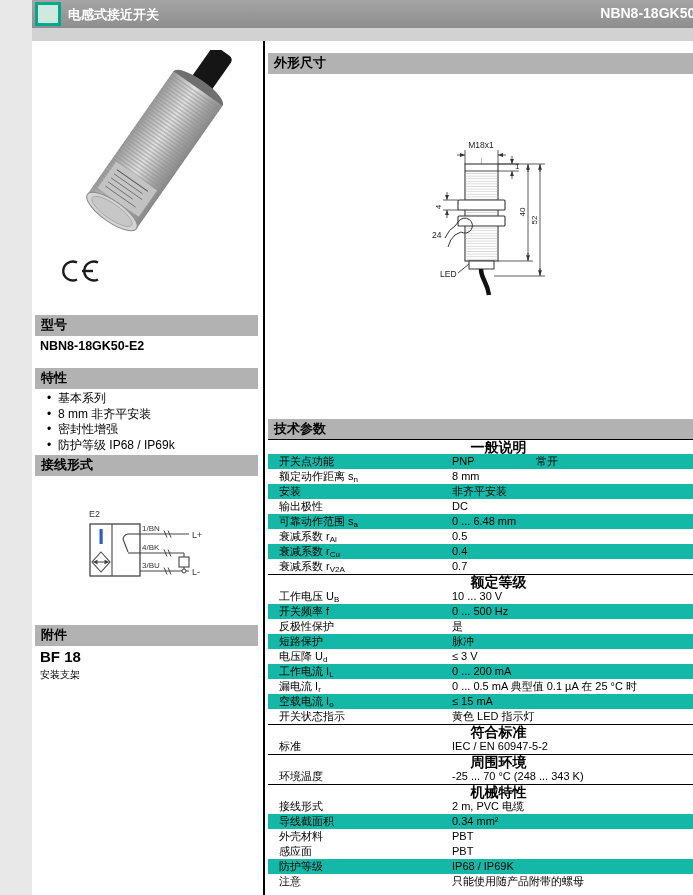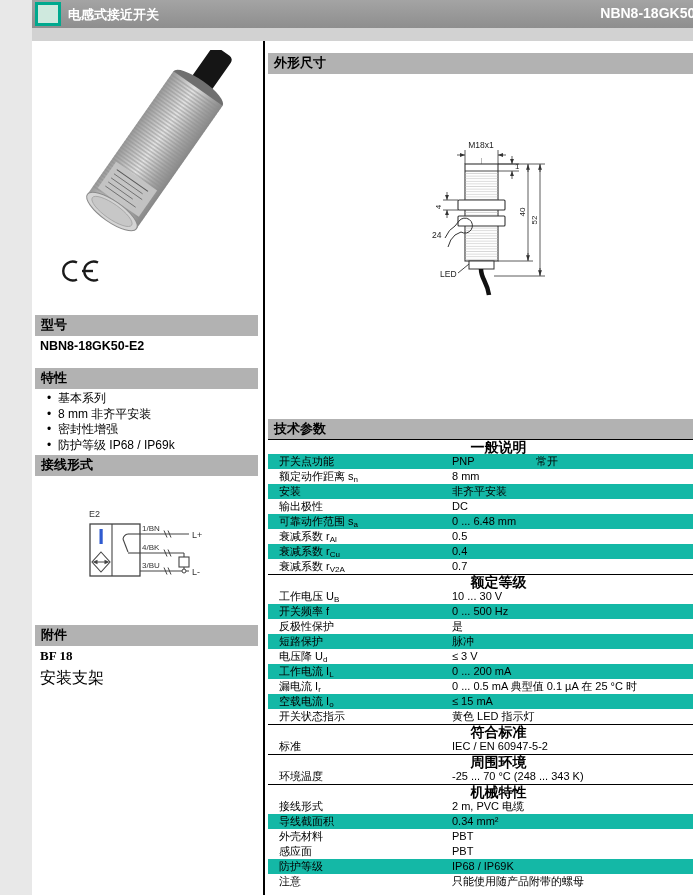--- a/index.html
+++ b/index.html
@@ -12,21 +12,21 @@
         background:#cfe9de;border:3px solid #00a98e;}
   .topbar-title{position:absolute;left:36px;top:6px;color:#fff;font-weight:bold;font-size:13px;}
   .topbar-pn{position:absolute;right:8px;top:5px;color:#fff;font-weight:bold;font-size:14px;}
   .strip{position:absolute;left:0;top:28px;width:693px;height:13px;background:#d2d2d2;}
   .divider{position:absolute;left:231px;top:41px;width:2px;height:854px;background:#000;}
   
   .secbar{position:absolute;height:21px;background:#b2b2b2;color:#000;font-weight:bold;
           font-size:13px;line-height:19px;padding-left:6px;box-sizing:border-box;}
   .secbar.left{left:3px;width:223px;}
   .secbar.right{left:236px;width:457px;}
-  .txt{position:absolute;font-size:16px;}
+  .txt{position:absolute;font-size:10px;}
   .bold{font-weight:bold;}
   
   .features{position:absolute;left:8px;top:391px;width:215px;}
   .feat-item{display:flex;font-size:12px;line-height:15.5px;}
   .feat-bullet{width:18px;text-align:center;flex:0 0 18px;}
   
   .spec-table{position:absolute;left:236px;top:439px;width:457px;}
   .spec-sec-header{height:15px;line-height:14px;font-weight:bold;font-size:14px;
                    border-top:1px solid #000;padding-left:4px;box-sizing:border-box;overflow:hidden;text-align:center;}
   .spec-row{position:relative;height:15px;line-height:15px;font-size:11px;overflow:hidden;}
@@ -140,21 +140,21 @@
     <line x1="58" y1="66" x2="107" y2="66" stroke="#444" stroke-width="1.1"></line>
     <text x="60" y="63" font-size="8" fill="#333">3/BU</text>
     <line x1="82" y1="62.5" x2="85" y2="69.5" stroke="#444" stroke-width="1"></line>
     <line x1="86" y1="62.5" x2="89" y2="69.5" stroke="#444" stroke-width="1"></line>
     <circle cx="102" cy="66" r="2" fill="#fff" stroke="#444" stroke-width="1"></circle>
     <text x="110" y="32.5" font-size="9" fill="#333">L+</text>
     <text x="110" y="69.5" font-size="9" fill="#333">L-</text>
   </svg>
 
   <div class="secbar left" style="top:625px;">附件</div>
-  <div class="txt bold" style="left:8px;top:648px;font-size:13px;font-family:Liberation Serif, serif;">BF 18</div>
+  <div class="txt bold" style="left:8px;top:648px;font-size:15px;">BF 18</div>
   <div class="txt" style="left:8px;top:668px;">安装支架</div>
 
   <div class="secbar right" style="top:53px;">外形尺寸</div>
   <svg style="position:absolute;left:395px;top:128px;" width="230" height="185" viewBox="0 0 230 185">
     <defs>
       <marker id="ar" markerWidth="7" markerHeight="5" refX="6.5" refY="2.5" orient="auto">
         <path d="M0,0 L6.5,2.5 L0,5 z" fill="#333"></path>
       </marker>
       <pattern id="thr2" width="6" height="2.6" patternUnits="userSpaceOnUse">
         <line x1="0" y1="1.3" x2="6" y2="1.3" stroke="#c9c9c9" stroke-width="0.7"></line>

